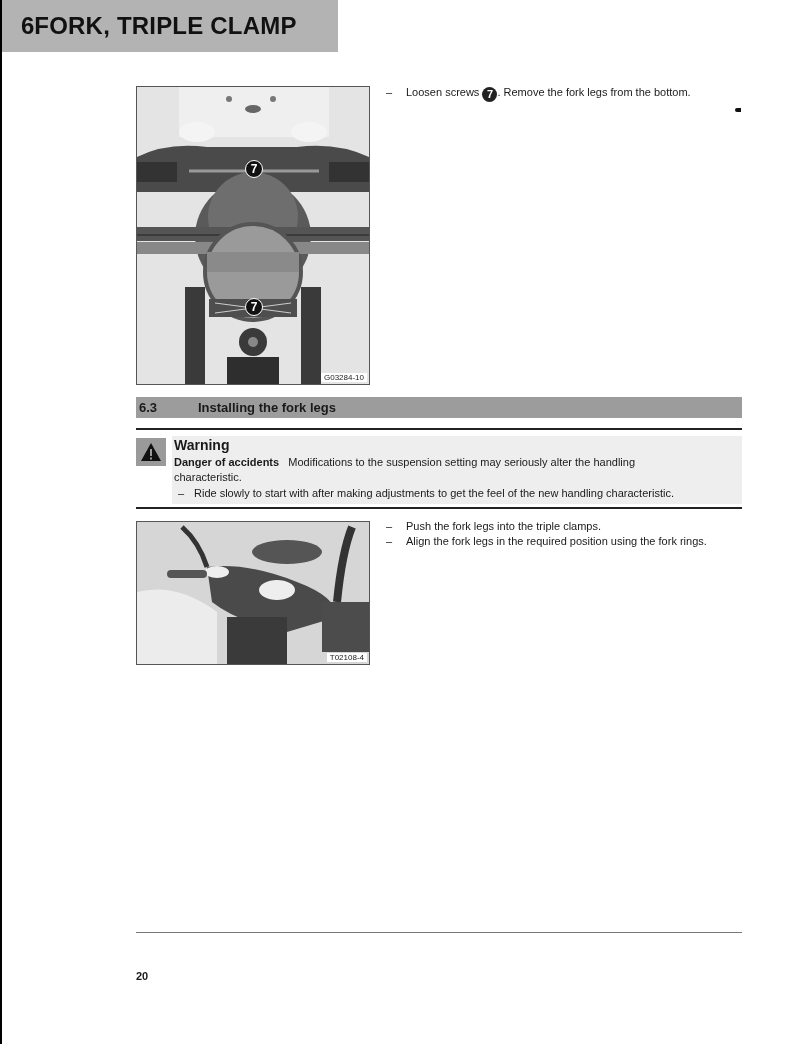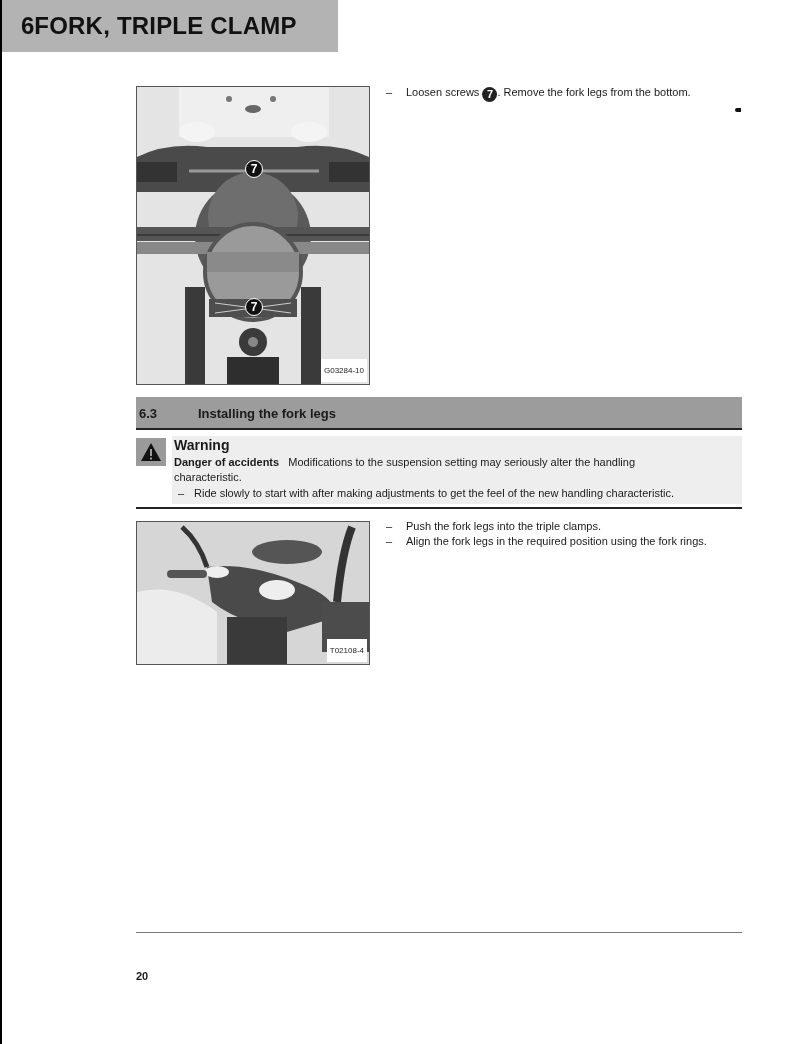--- a/index.html
+++ b/index.html
@@ -12,38 +12,38 @@
       position: absolute; left: 2px; top: 0; width: 336px; height: 52px; background: #b3b3b3;
       display: flex; align-items: center;
     }
     .chapter-num { font-weight: bold; font-size: 24px; margin-left: 19px; color: #111; }
     .chapter-title { font-weight: bold; font-size: 24px; color: #111; letter-spacing: 0.2px; }
 
     .figure {
       position: absolute; border: 1px solid #555; background: #d8d8d8; overflow: hidden;
     }
     .fig-id {
-      position: absolute; right: 2px; bottom: 2px; background: #fff; font-size: 8px; padding: 7px 3px; color: #222;
+      position: absolute; right: 2px; bottom: 2px; background: #fff; font-size: 8px; padding: 0 3px; color: #222;
     }
     .callout {
       position: absolute; width: 16px; height: 16px; border-radius: 50%; background: #111; color: #fff;
       font-size: 12px; font-weight: bold; display: flex; align-items: center; justify-content: center;
       border: 1px solid #fff;
     }
     .inline-callout {
       display: inline-flex; width: 15px; height: 15px; border-radius: 50%; background: #222; color: #fff;
       font-size: 11px; font-weight: bold; align-items: center; justify-content: center; vertical-align: -2px;
     }
 
     .text { font-size: 11px; line-height: 15px; }
     .step { position: relative; padding-left: 20px; }
     .step .dash { position: absolute; left: 0; top: 0; }
 
     .section-bar {
-      position: absolute; left: 136px; top: 397px; width: 606px; height: 32px; background: #9c9c9c;
+      position: absolute; left: 136px; top: 397px; width: 606px; height: 21px; background: #9c9c9c;
       display: flex; align-items: center;
     }
     .section-num { font-weight: bold; font-size: 13px; margin-left: 3px; width: 59px; }
     .section-title { font-weight: bold; font-size: 13px; }
 
     .rule { position: absolute; height: 1px; background: #333; }
 
     .warning-box {
       position: absolute; left: 136px; top: 436px; width: 606px; height: 68px;
     }

